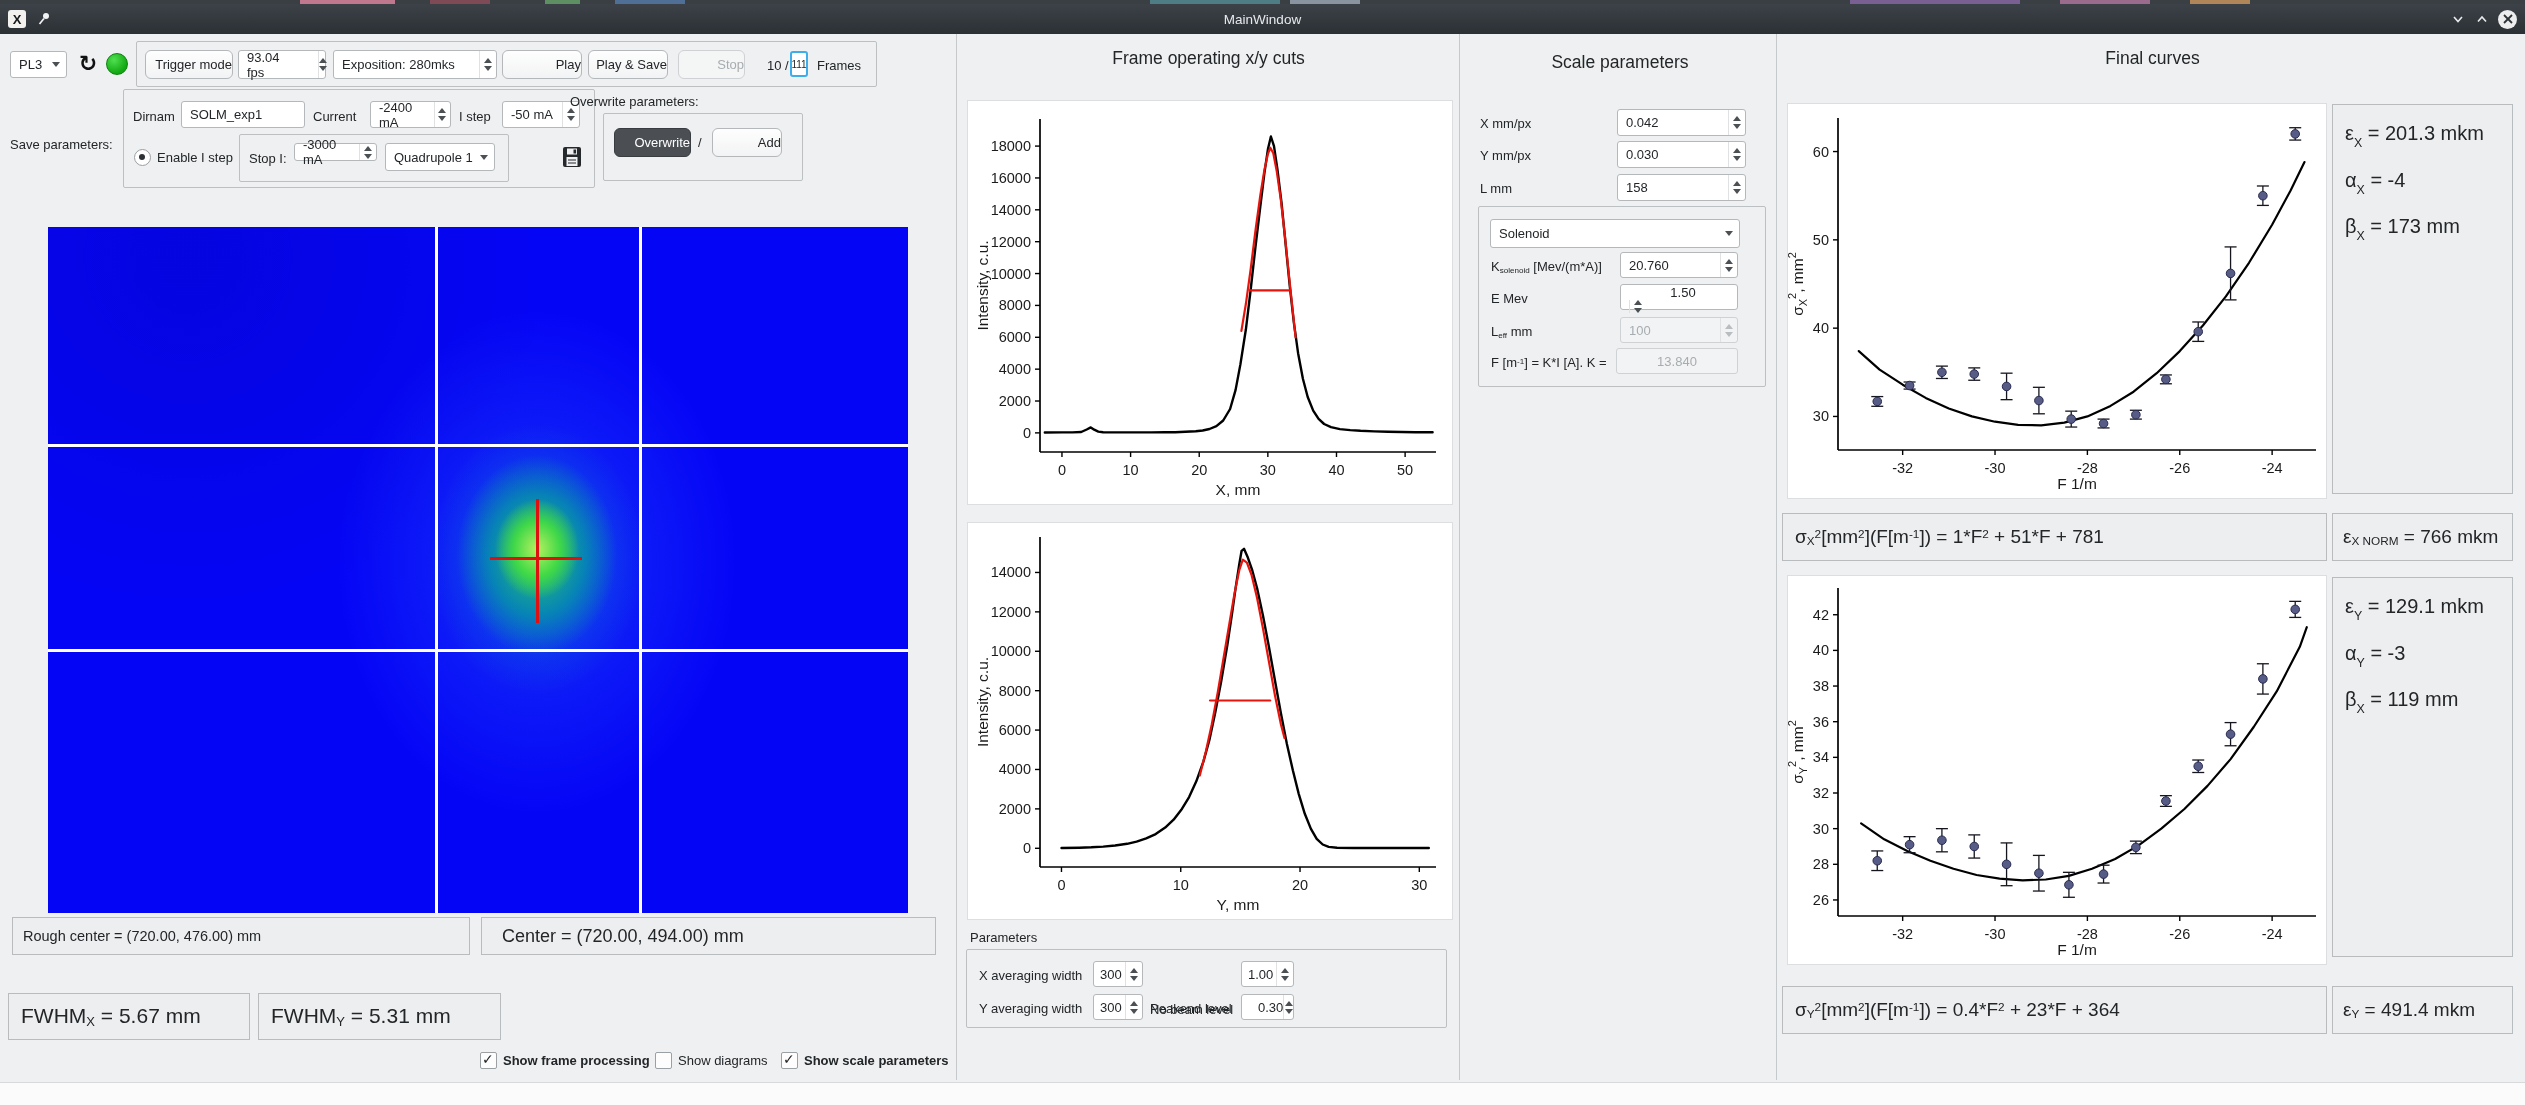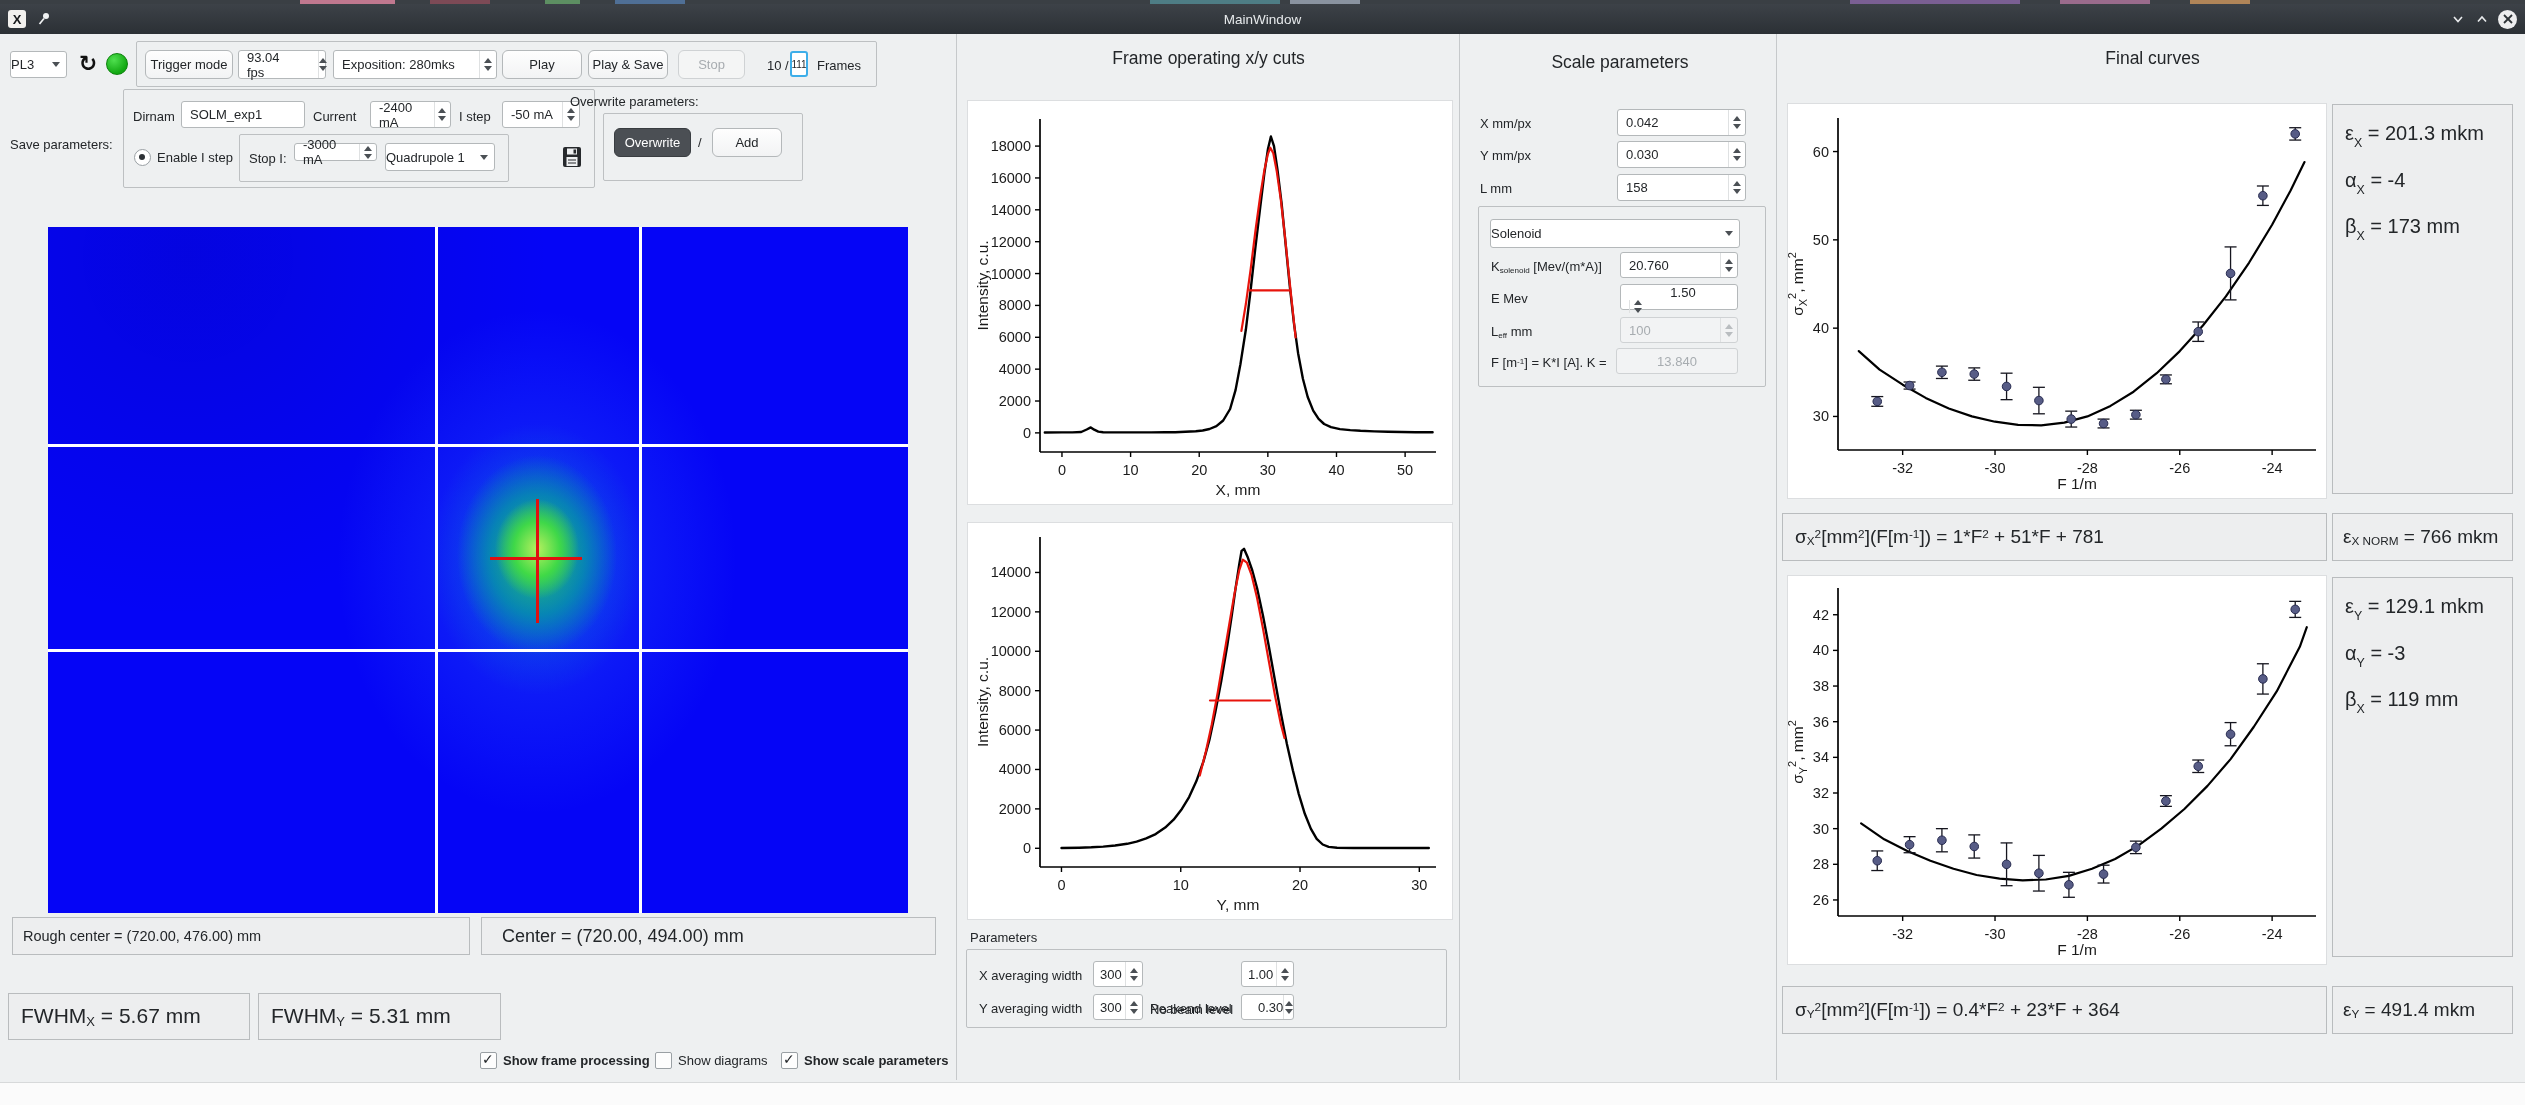--- a/index.html
+++ b/index.html
@@ -8,35 +8,35 @@
   .abs{position:absolute;box-sizing:border-box;}
   .strip{height:4px;top:0;left:0;width:2525px;background:#3a3f44;}
   .seg{position:absolute;top:0;height:4px;}
   .titlebar{top:4px;left:0;width:2525px;height:30px;background:linear-gradient(#3d4248,#2b3035);
             display:flex;align-items:center;color:#eceeef;}
   .title-center{position:absolute;left:0;right:0;text-align:center;font-size:13.5px;color:#e7eaec;}
   .winbtns{position:absolute;right:8px;top:0;height:30px;display:flex;align-items:center;gap:8px;}
   .xlogo{width:18px;height:18px;margin-left:8px;background:#f2f1ee;border-radius:3px;display:flex;align-items:center;
          justify-content:center;font-weight:bold;font-size:13px;color:#17191b;}
   .closec{width:19px;height:19px;border-radius:50%;background:#ededee;display:flex;align-items:center;justify-content:center;}
-  .btn{display:flex;align-items:center;justify-content:center;background:linear-gradient(#fefefe,#f2f3f4);
+  .btn{display:flex;align-items:center;justify-content:flex-end;background:linear-gradient(#fefefe,#f2f3f4);
        border:1px solid #b4b8ba;border-radius:6px;font-size:13px;color:#232629;cursor:default;}
   .btn.dark{background:#4b4f54;border-color:#393d41;color:#ffffff;}
   .btn.dis{background:#f4f5f5;border-color:#cfd2d4;color:#a7acb0;}
   .field{background:#fff;border:1px solid #b4b8ba;border-radius:3px;display:flex;align-items:center;
          font-size:13px;box-sizing:border-box;}
   .field.focus{border:2px solid #3daee9;}
   .field.dis{background:#f2f3f4;border-color:#cfd2d4;color:#a7acb0;}
   .spinwrap{display:flex;align-items:center;justify-content:space-between;padding-left:8px;}
   .spin-arrows{width:16px;align-self:stretch;display:flex;flex-direction:column;align-items:center;
                justify-content:center;gap:3px;border-left:1px solid #dfe1e2;}
   .tri-up{width:0;height:0;border-left:4px solid transparent;border-right:4px solid transparent;border-bottom:5px solid #4b5055;}
   .tri-dn{width:0;height:0;border-left:4px solid transparent;border-right:4px solid transparent;border-top:5px solid #4b5055;}
   .spin-arrows.dis .tri-up{border-bottom-color:#b9bdc0;} .spin-arrows.dis .tri-dn{border-top-color:#b9bdc0;}
-  .combo{padding-left:0;justify-content:space-between;}
+  .combo{padding-left:8px;justify-content:space-between;}
   .combo .carr{width:20px;align-self:stretch;display:flex;align-items:center;justify-content:center;}
   .gbox{border:1px solid #bdc0c2;border-radius:2px;}
   .vbox{background:#edeeef;border:1px solid #b9bcbe;display:flex;align-items:center;overflow:hidden;}
   .card{background:#ffffff;border:1px solid #dcdee0;}
   .sep{background:#c6c9cb;width:1px;}
   .lbl{white-space:nowrap;}
   .sub{font-size:62%;vertical-align:-18%;}
   .sup{font-size:62%;vertical-align:36%;}
   .cbx{width:15px;height:15px;border:1px solid #9aa0a4;border-radius:2px;background:#fdfdfd;position:relative;display:inline-block;}
   .cbx.checked::after{content:"\2713";position:absolute;left:1px;top:-2px;font-size:14px;font-weight:bold;color:#232629;}

